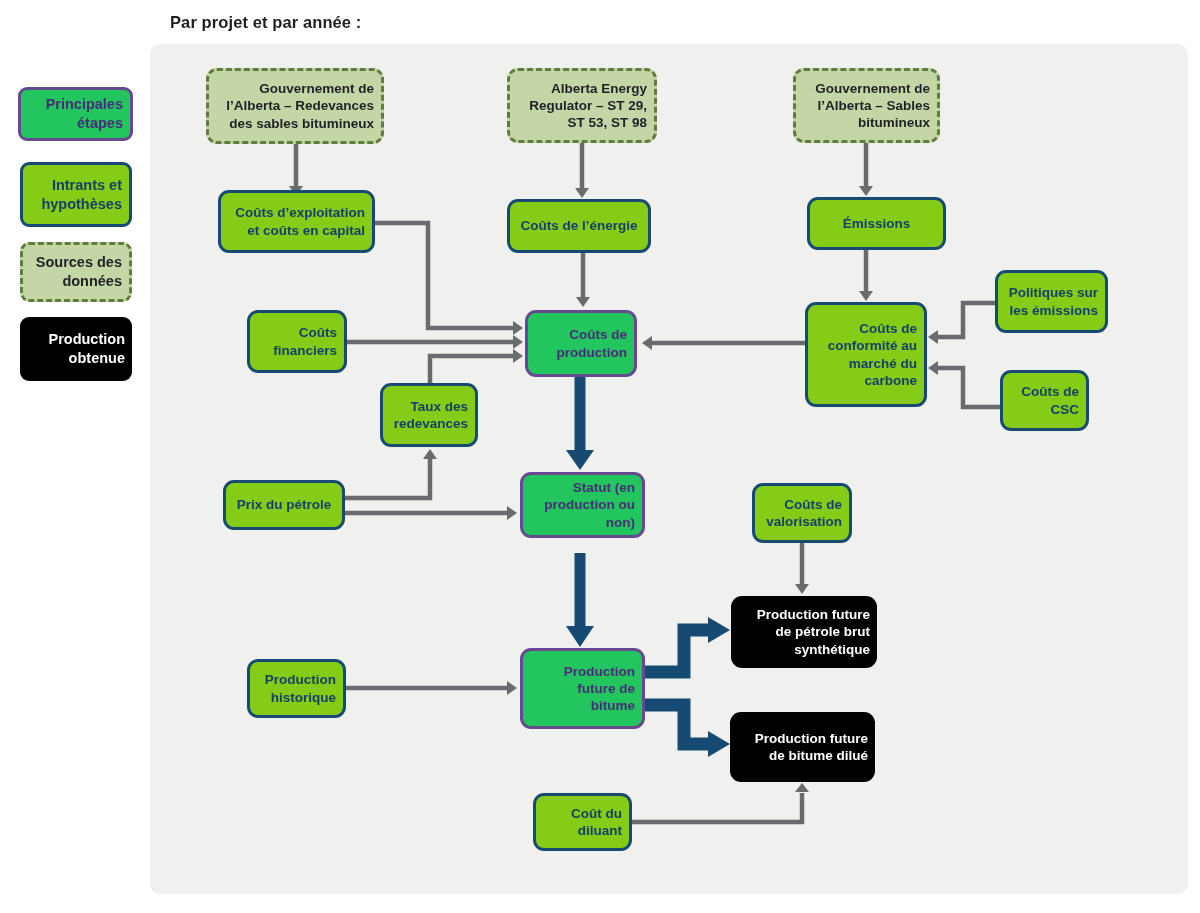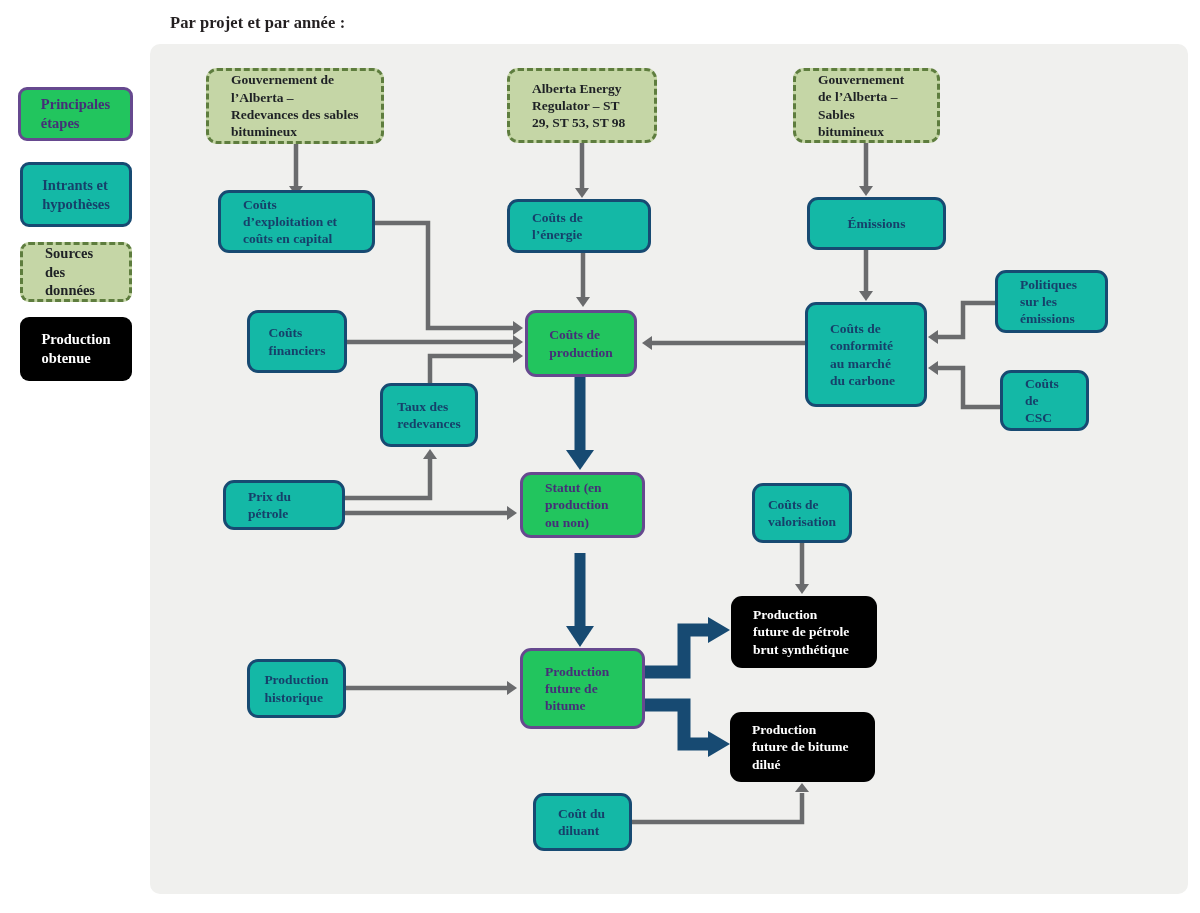--- a/index.html
+++ b/index.html
@@ -1,28 +1,28 @@
 <!DOCTYPE html>
 <html><head>
 <meta charset="utf-8">
 <style>
   html,body{margin:0;padding:0;background:#ffffff;}
   body{width:1200px;height:913px;position:relative;overflow:hidden;
        font-family:"Liberation Sans","DejaVu Sans",sans-serif;}
-  .stage{position:absolute;left:0;top:0;width:1200px;height:913px;font-family:Liberation Serif, serif;}
+  .stage{position:absolute;left:0;top:0;width:1200px;height:913px;}
   .page-title{position:absolute;left:170px;top:13px;font-size:16.5px;font-weight:bold;
               color:#231f20;letter-spacing:0.1px;}
   .panel{position:absolute;left:150px;top:44px;width:1038px;height:850px;
          background:#f0f0ee;border-radius:10px;}
   svg.arrows{position:absolute;left:0;top:0;width:1200px;height:913px;pointer-events:none;}
   .node{position:absolute;box-sizing:border-box;display:flex;align-items:center;
-        justify-content:center;text-align:left;font-weight:bold;font-size:13.5px;
-        line-height:1.28;border-radius:11px;padding:4px 22px;}
+        justify-content:center;text-align:right;font-weight:bold;font-size:13.5px;
+        line-height:1.28;border-radius:11px;padding:4px 7px;}
   .source{background:#c5d6a6;border:3px dashed #5e7d3e;color:#1e2125;}
-  .input{background:#14b8a6;border:3px solid #174a72;color:#16406a;}
+  .input{background:#84cc16;border:3px solid #174a72;color:#16406a;}
   .step{background:#22c55e;border:3px solid #66498f;color:#462f78;}
   .output{background:#000000;border:none;color:#ffffff;}
   .legend-box{font-size:14.5px;border-radius:9px;}
 </style>
 </head>
 <body>
 
 <div class="stage">
 
   <div class="page-title">Par projet et par année :</div>

